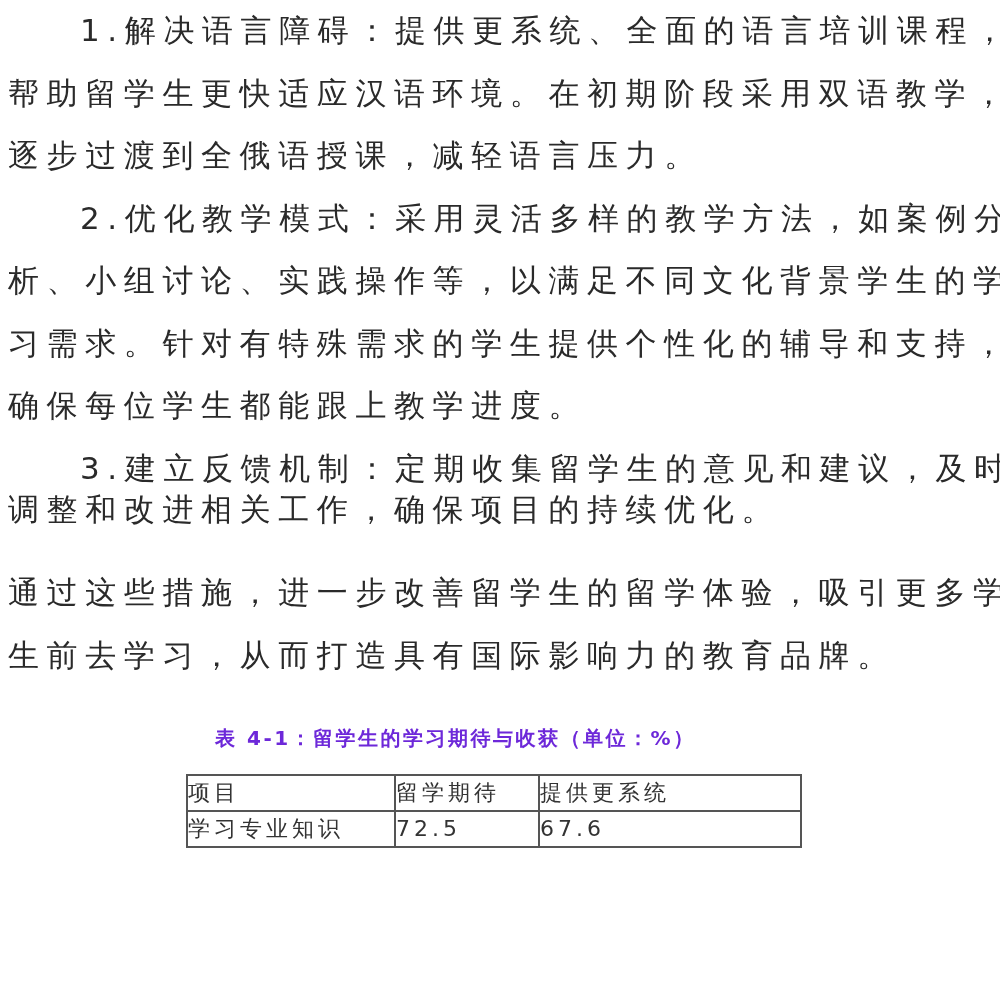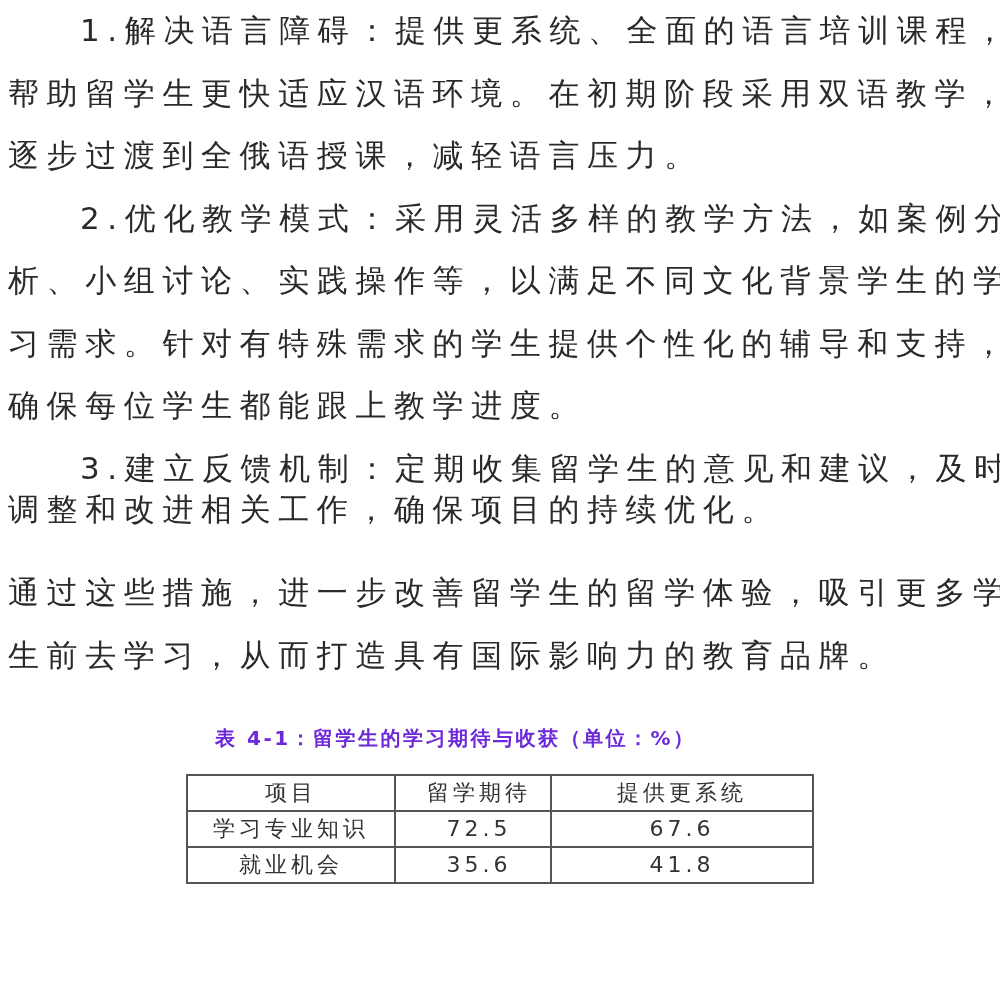--- a/index.html
+++ b/index.html
@@ -5,24 +5,24 @@
   html, body { margin:0; padding:0; background:#ffffff; }
   body { width:1000px; height:1000px; overflow:hidden; position:relative;
          font-family:"DejaVu Sans", "Liberation Sans", sans-serif; color:#222; }
   .line { position:absolute; left:8px; font-size:31px; letter-spacing:7.6px;
           white-space:nowrap; line-height:40px; color:#2a2a2a; }
   .indent { left:80px; }
   .caption { position:absolute; left:215px; top:724px; font-size:20px; font-weight:bold;
              letter-spacing:2.5px; white-space:nowrap; color:#6d28d9; line-height:28px; }
   table { position:absolute; left:186px; top:774px; border-collapse:collapse;
           font-size:22px; color:#333; }
-  td { border:2px solid #555; height:34px; padding:0; text-align:center;
+  td { border:2px solid #555; height:34px; padding:0; text-align:left;
        letter-spacing:4px; line-height:34px; }
   td.c0 { width:206px; }
-  td.c1 { width:142px;padding-left:12px; }
+  td.c1 { width:142px; }
   td.c2 { width:260px; }
 </style>
 </head>
 <body>
 
 <div>
   <div class="line indent" style="top:10px">1.解决语言障碍：提供更系统、全面的语言培训课程，</div>
   <div class="line" style="top:73px">帮助留学生更快适应汉语环境。在初期阶段采用双语教学，</div>
   <div class="line" style="top:135px">逐步过渡到全俄语授课，减轻语言压力。</div>
 
@@ -45,19 +45,14 @@
       <tr>
     <td class="c0">项目</td>
     <td class="c1">留学期待</td>
     <td class="c2">提供更系统</td>
   </tr>
   <tr>
     <td class="c0">学习专业知识</td>
     <td class="c1">72.5</td>
     <td class="c2">67.6</td>
   </tr>
-  <tr>
-    <td class="c0">就业机会</td>
-    <td class="c1">35.6</td>
-    <td class="c2">41.8</td>
-  </tr>
 </tbody>
   </table>
 
 </body></html>

